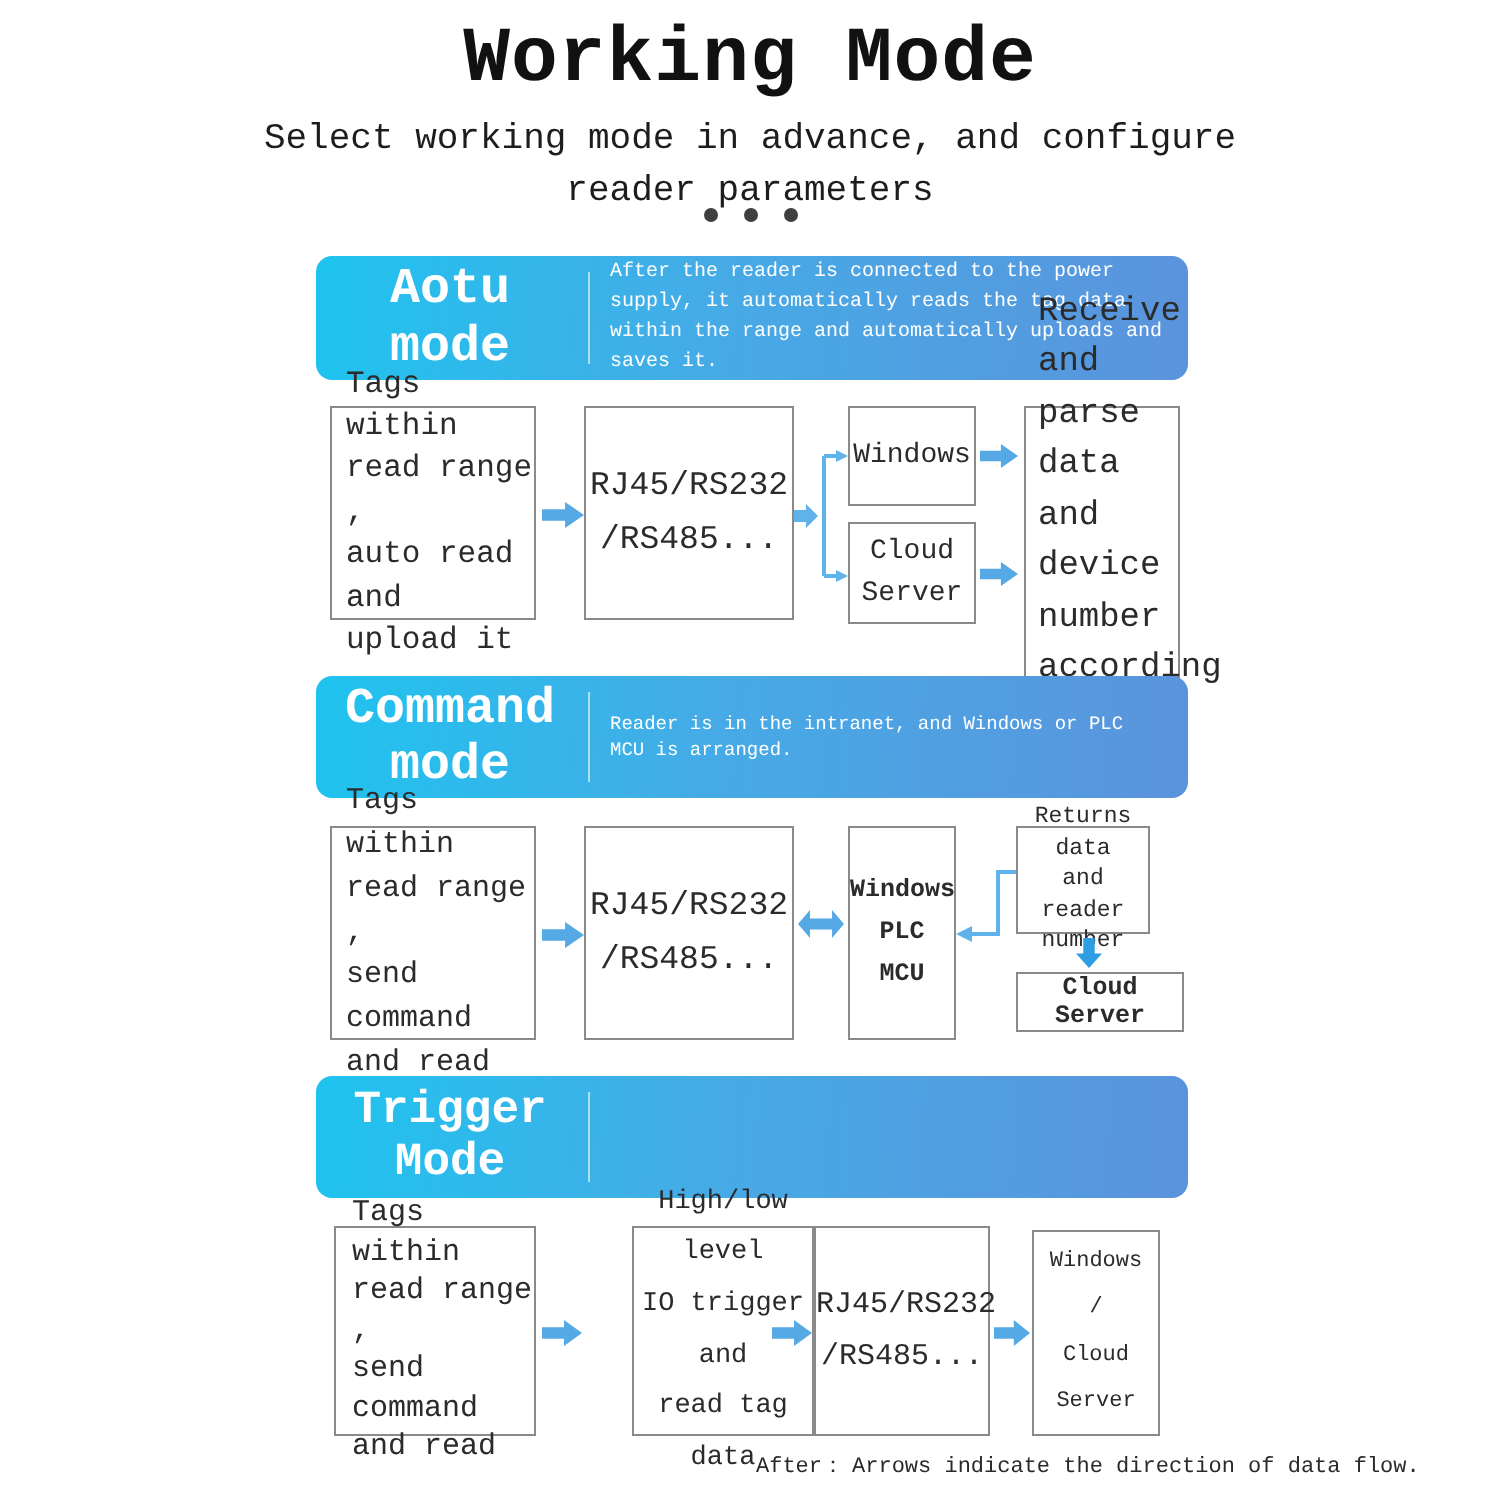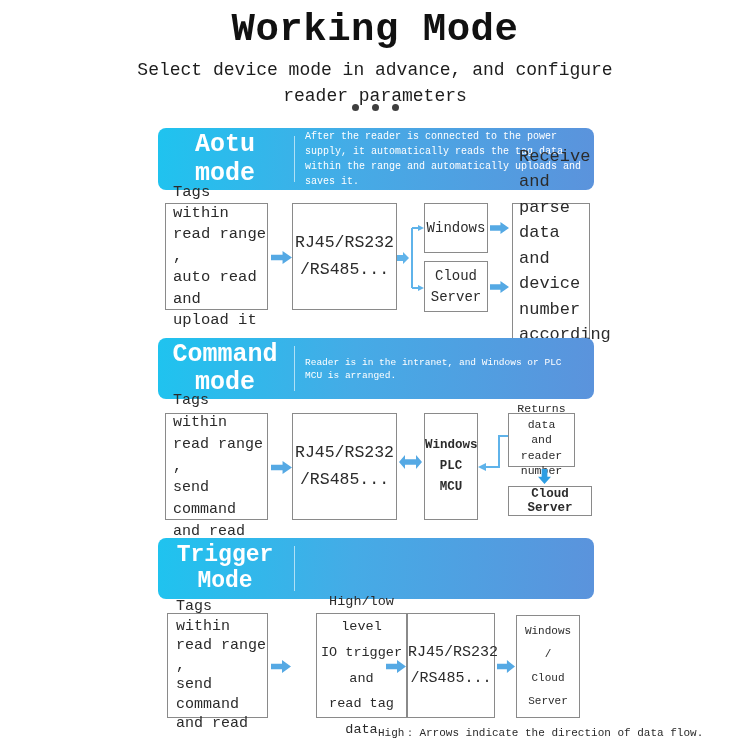--- a/index.html
+++ b/index.html
@@ -67,21 +67,21 @@
   
   .note{position:absolute;top:725px;left:378px;font-size:11px;color:#2a2a2a;}
   .note .lbl{margin-right:4px;}
 </style>
 </head>
 <body>
 
 <div id="page">
 
   <div class="title">Working Mode</div>
-  <div class="subtitle">Select device mode in advance, and configure
+  <div class="subtitle">Select working mode in advance, and configure
 reader parameters</div>
   <div class="dots">
     <span></span>
     <span></span>
     <span></span>
   </div>
 
   <div class="banner" id="banner-auto">
     <div class="btitle">Aotu mode</div>
     <div class="divider"></div>
@@ -193,16 +193,16 @@
 /RS485...</div>
   </div>
   <div class="arrow a-right" style="left:497px;top:660px;width:18px;height:13px;"></div>
   <div class="box c" style="left:516px;top:615px;width:64px;height:103px;font-size:11px;line-height:2.1;">
     <div class="txt">Windows
 /
 Cloud Server</div>
   </div>
 
   <div class="note">
-    <span class="lbl">High：</span><span>Arrows indicate the direction of data flow.</span>
+    <span class="lbl">After：</span><span>Arrows indicate the direction of data flow.</span>
   </div>
 
 </div>
 
 </body></html>

